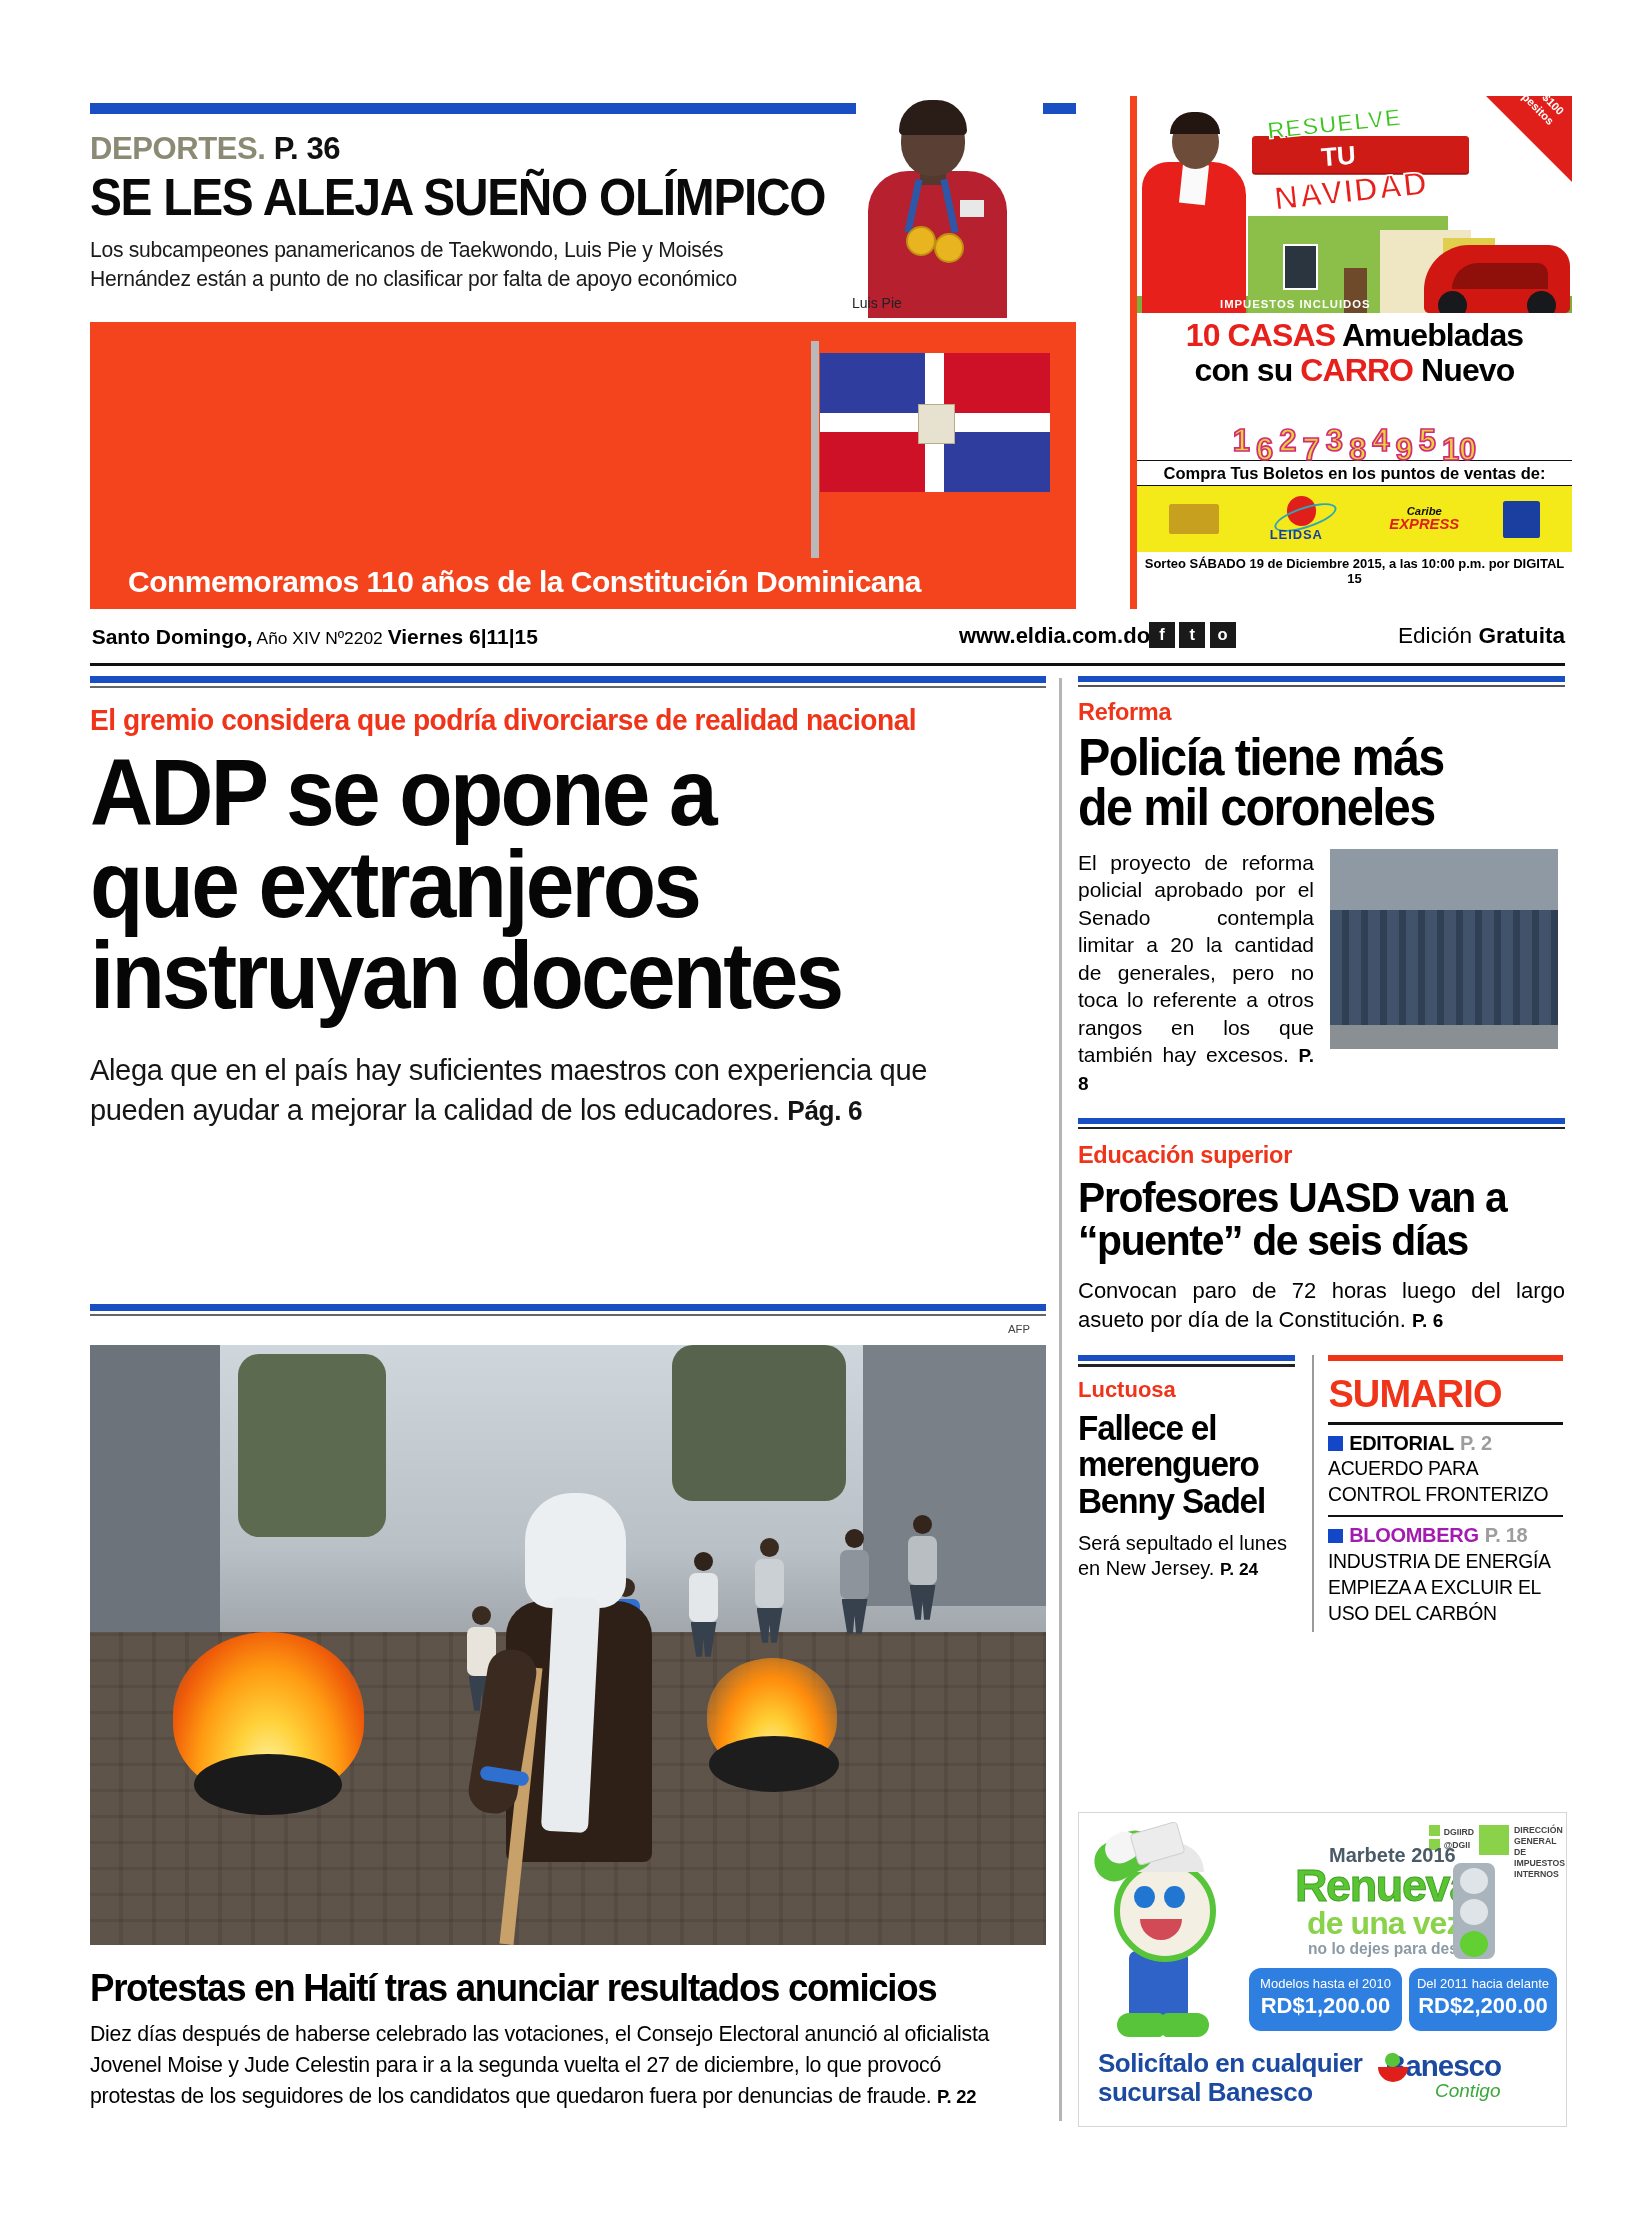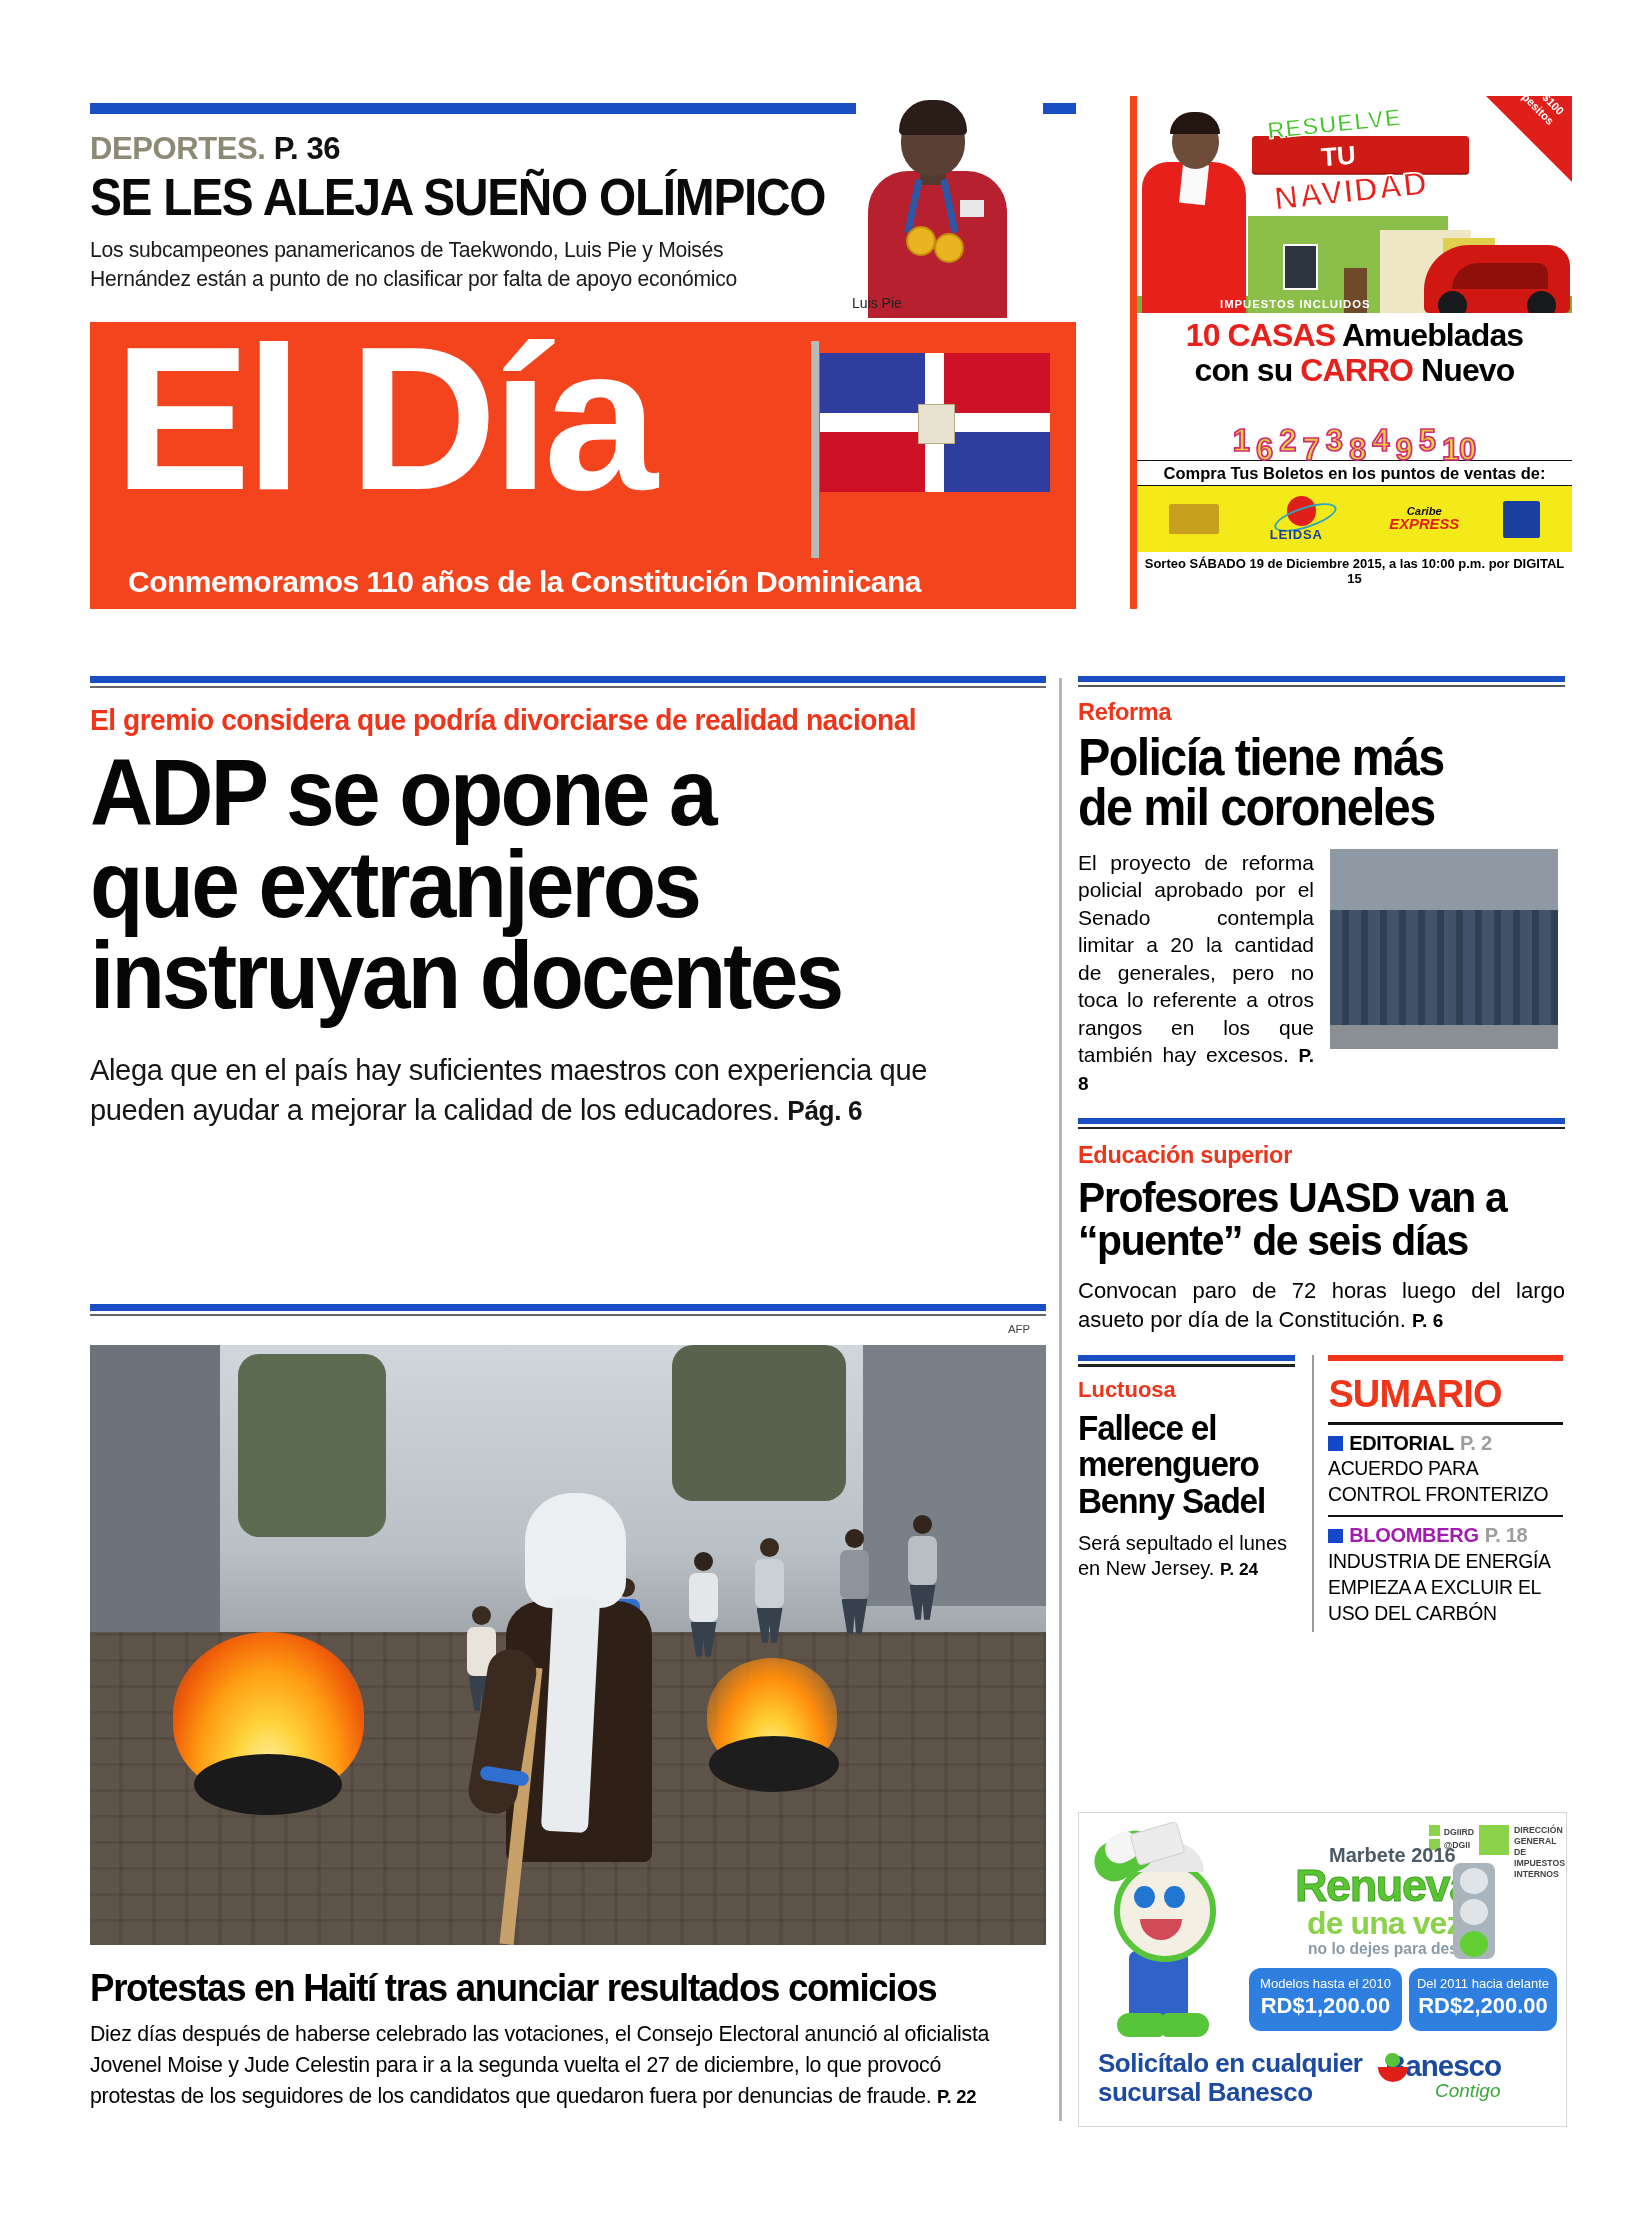--- a/index.html
+++ b/index.html
@@ -366,36 +366,47 @@
       <div class="logo-caribe">
         <span class="c">Caribe</span>
         <span>EXPRESS</span>
       </div>
       <div class="logo-b"></div>
     </div>
     <div class="ad-sorteo">Sorteo SÁBADO 19 de Diciembre 2015, a las 10:00 p.m. por DIGITAL 15</div>
   </div>
 
   <div class="masthead">
-    <div class="mh-title">
-      <span>El </span><span class="dia">Día</span>
-    </div>
     <div class="flag">
       <div class="pole"></div>
       <div class="q q1"></div>
         <div class="q q2"></div>
         <div class="q q3"></div>
         <div class="q q4"></div>
       <div class="crossv"></div>
         <div class="crossh"></div>
       <div class="shield"></div>
     </div>
     <div class="mh-tagline">Conmemoramos 110 años de la Constitución Dominicana</div>
   </div>
 
+  <div class="dateline">
+    <div class="dl-left">
+      <b>Santo Domingo,</b><span class="sm"> Año XIV Nº2202 </span><b>Viernes 6|11|15</b>
+    </div>
+    <div class="dl-center">www.eldia.com.do</div>
+    <div class="dl-social">
+      <div class="soc">f</div>
+      <div class="soc">t</div>
+      <div class="soc">o</div>
+    </div>
+    <div class="dl-right">
+      <span>Edición </span><b>Gratuita</b>
+    </div>
+  </div>
 
   <div class="col-divider"></div>
 
   <div class="lead">
     <div class="lead-topbars">
         <div class="b1"></div>
         <div class="b2"></div>
       </div>
     <div class="lead-kicker">El gremio considera que podría divorciarse de realidad nacional</div>
     <div class="lead-headline">

